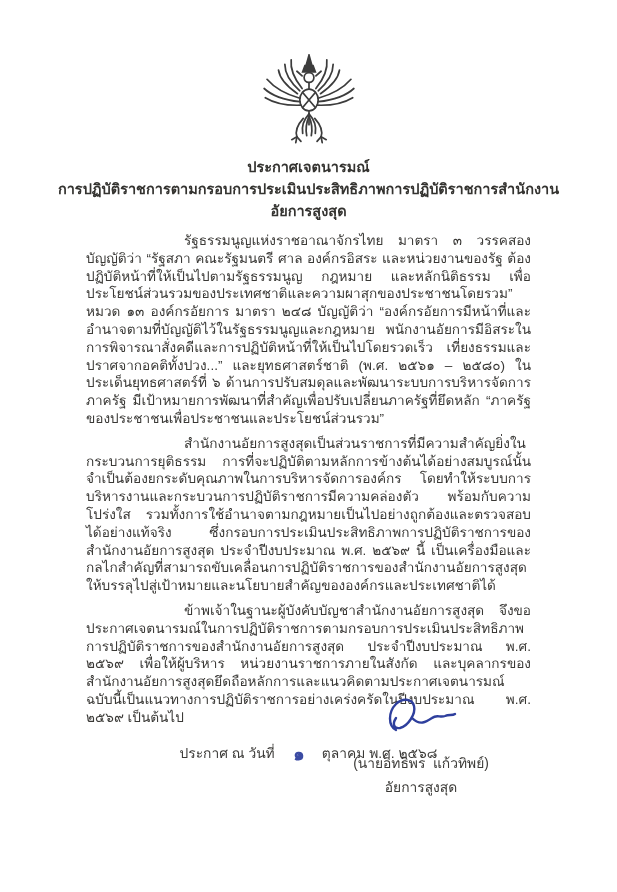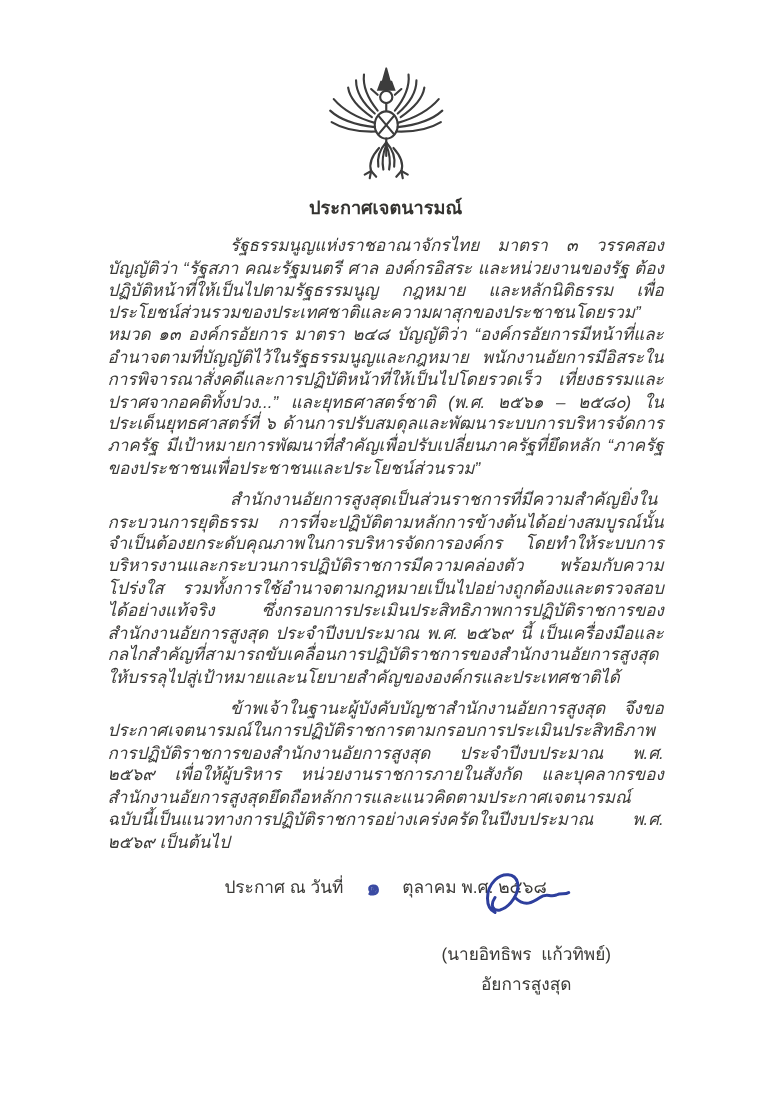--- a/index.html
+++ b/index.html
@@ -35,21 +35,20 @@
   }
   .body-block {
     margin: 0 57px;
     font-size: 13.6px;
     line-height: 17.8px;
     text-align: justify;
   }
   .body-block p {
     margin: 0 0 7px 0;
     text-indent: 98px;
-    font-style: italic;
   }
   .date-line {
     margin-top: 12px;
     text-align: center;
     font-size: 13.8px;
     color: #3a3936;
   }
   .date-line .day {
     display: inline-block;
     margin: 0 14px;
@@ -114,20 +113,21 @@
         <path d="M85,104 C76,114 72,126 74,138"></path>
         <path d="M85,104 C94,114 98,126 96,138"></path>
         <path d="M85,108 C80,120 79,132 81,142"></path>
         <path d="M85,108 C90,120 91,132 89,142"></path>
       </g>
     </svg>
   </div>
 
   <div class="title-block">
     <div>ประกาศเจตนารมณ์</div>
+    <div>การปฏิบัติราชการตามกรอบการประเมินประสิทธิภาพการปฏิบัติราชการสำนักงานอัยการสูงสุด</div>
   </div>
 
   <div class="body-block">
     <p>รัฐธรรมนูญแห่งราชอาณาจักรไทย มาตรา ๓ วรรคสอง บัญญัติว่า “รัฐสภา คณะรัฐมนตรี ศาล องค์กรอิสระ และหน่วยงานของรัฐ ต้องปฏิบัติหน้าที่ให้เป็นไปตามรัฐธรรมนูญ กฎหมาย และหลักนิติธรรม เพื่อประโยชน์ส่วนรวมของประเทศชาติและความผาสุกของประชาชนโดยรวม” หมวด ๑๓ องค์กรอัยการ มาตรา ๒๔๘ บัญญัติว่า “องค์กรอัยการมีหน้าที่และอำนาจตามที่บัญญัติไว้ในรัฐธรรมนูญและกฎหมาย พนักงานอัยการมีอิสระในการพิจารณาสั่งคดีและการปฏิบัติหน้าที่ให้เป็นไปโดยรวดเร็ว เที่ยงธรรมและปราศจากอคติทั้งปวง...” และยุทธศาสตร์ชาติ (พ.ศ. ๒๕๖๑ – ๒๕๘๐) ในประเด็นยุทธศาสตร์ที่ ๖ ด้านการปรับสมดุลและพัฒนาระบบการบริหารจัดการภาครัฐ มีเป้าหมายการพัฒนาที่สำคัญเพื่อปรับเปลี่ยนภาครัฐที่ยึดหลัก “ภาครัฐของประชาชนเพื่อประชาชนและประโยชน์ส่วนรวม”</p>
     <p>สำนักงานอัยการสูงสุดเป็นส่วนราชการที่มีความสำคัญยิ่งในกระบวนการยุติธรรม การที่จะปฏิบัติตามหลักการข้างต้นได้อย่างสมบูรณ์นั้น จำเป็นต้องยกระดับคุณภาพในการบริหารจัดการองค์กร โดยทำให้ระบบการบริหารงานและกระบวนการปฏิบัติราชการมีความคล่องตัว พร้อมกับความโปร่งใส รวมทั้งการใช้อำนาจตามกฎหมายเป็นไปอย่างถูกต้องและตรวจสอบได้อย่างแท้จริง ซึ่งกรอบการประเมินประสิทธิภาพการปฏิบัติราชการของสำนักงานอัยการสูงสุด ประจำปีงบประมาณ พ.ศ. ๒๕๖๙ นี้ เป็นเครื่องมือและกลไกสำคัญที่สามารถขับเคลื่อนการปฏิบัติราชการของสำนักงานอัยการสูงสุดให้บรรลุไปสู่เป้าหมายและนโยบายสำคัญขององค์กรและประเทศชาติได้</p>
     <p>ข้าพเจ้าในฐานะผู้บังคับบัญชาสำนักงานอัยการสูงสุด จึงขอประกาศเจตนารมณ์ในการปฏิบัติราชการตามกรอบการประเมินประสิทธิภาพการปฏิบัติราชการของสำนักงานอัยการสูงสุด ประจำปีงบประมาณ พ.ศ. ๒๕๖๙ เพื่อให้ผู้บริหาร หน่วยงานราชการภายในสังกัด และบุคลากรของสำนักงานอัยการสูงสุดยึดถือหลักการและแนวคิดตามประกาศเจตนารมณ์ฉบับนี้เป็นแนวทางการปฏิบัติราชการอย่างเคร่งครัดในปีงบประมาณ พ.ศ. ๒๕๖๙ เป็นต้นไป</p>
   </div>
 
   <div class="date-line">
     <span>ประกาศ  ณ วันที่</span>

